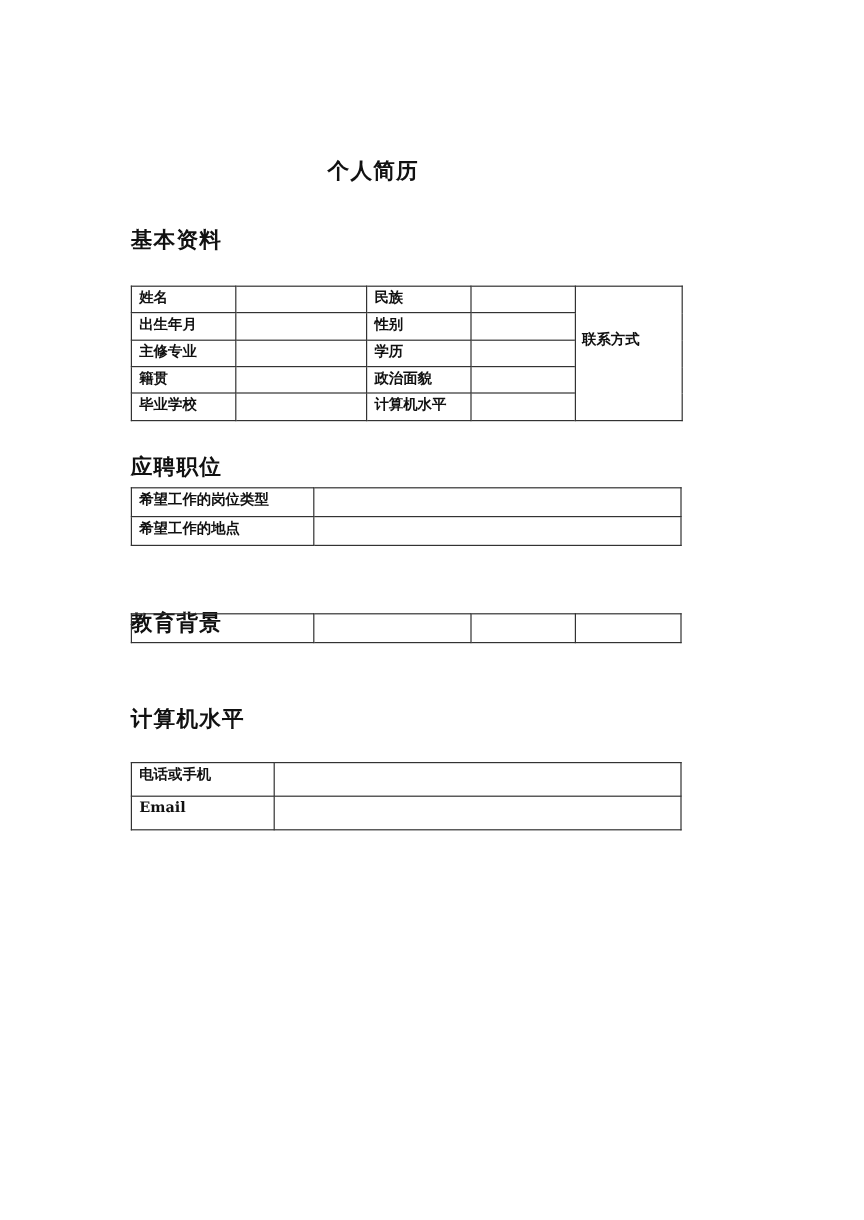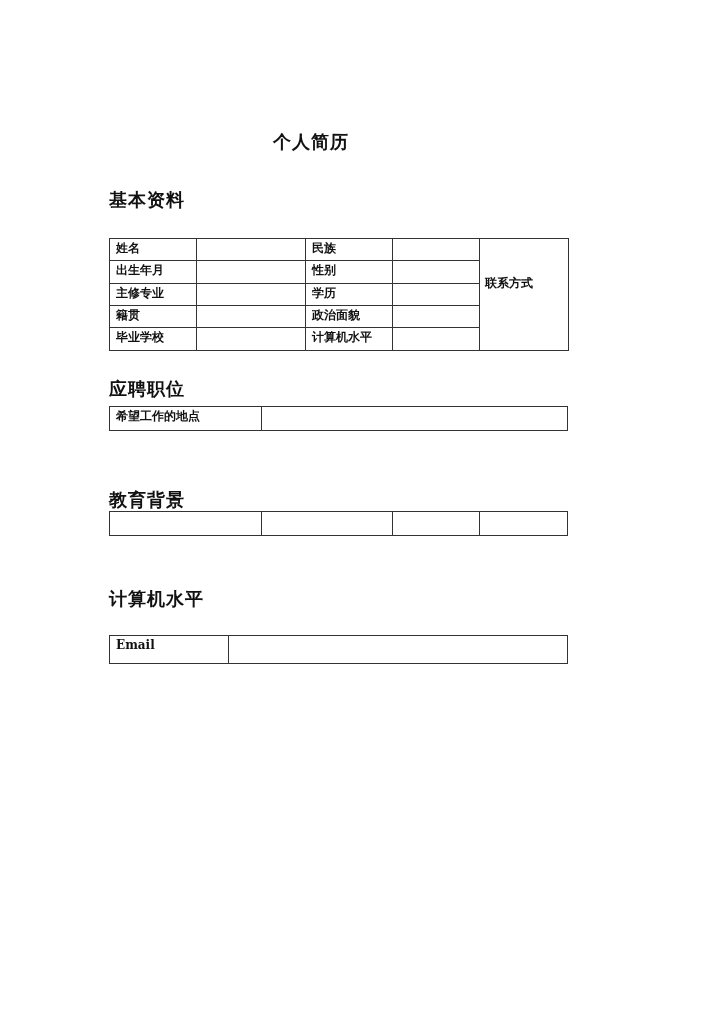--- a/index.html
+++ b/index.html
@@ -84,28 +84,32 @@
   </table>
 
 <div class="section-heading" style="top:377px;">应聘职位</div>
 
 <table class="grid" style="left:109px; top:406px; width:458px;">
   <colgroup>
       <col style="width:152px">
       <col style="width:306px">
     </colgroup>
   <tbody>
+      <tr style="height:24px">
+    <td>希望工作的岗位类型</td>
+    <td></td>
+  </tr>
   <tr style="height:24px">
     <td>希望工作的地点</td>
     <td></td>
   </tr>
 </tbody>
   </table>
 
-<div class="section-heading" style="top:488px;">教育背景</div>
+<div class="section-heading" style="top:507px;">教育背景</div>
 
 <table class="grid" style="left:109px; top:511px; width:458px;">
   <colgroup>
     <col style="width:152px">
       <col style="width:131px">
       <col style="width:87px">
       <col style="width:88px">
   </colgroup>
   <tbody>
   <tr style="height:24px">
@@ -118,18 +122,22 @@
   </table>
 
 <div class="section-heading" style="top:587px;">计算机水平</div>
 
 <table class="grid" style="left:109px; top:635px; width:458px;">
   <colgroup>
       <col style="width:119px">
       <col style="width:339px">
     </colgroup>
   <tbody>
+      <tr style="height:28px">
+    <td>电话或手机</td>
+    <td></td>
+  </tr>
   <tr style="height:28px">
     <td>Email</td>
     <td></td>
   </tr>
 </tbody>
   </table>
 
 </body></html>

